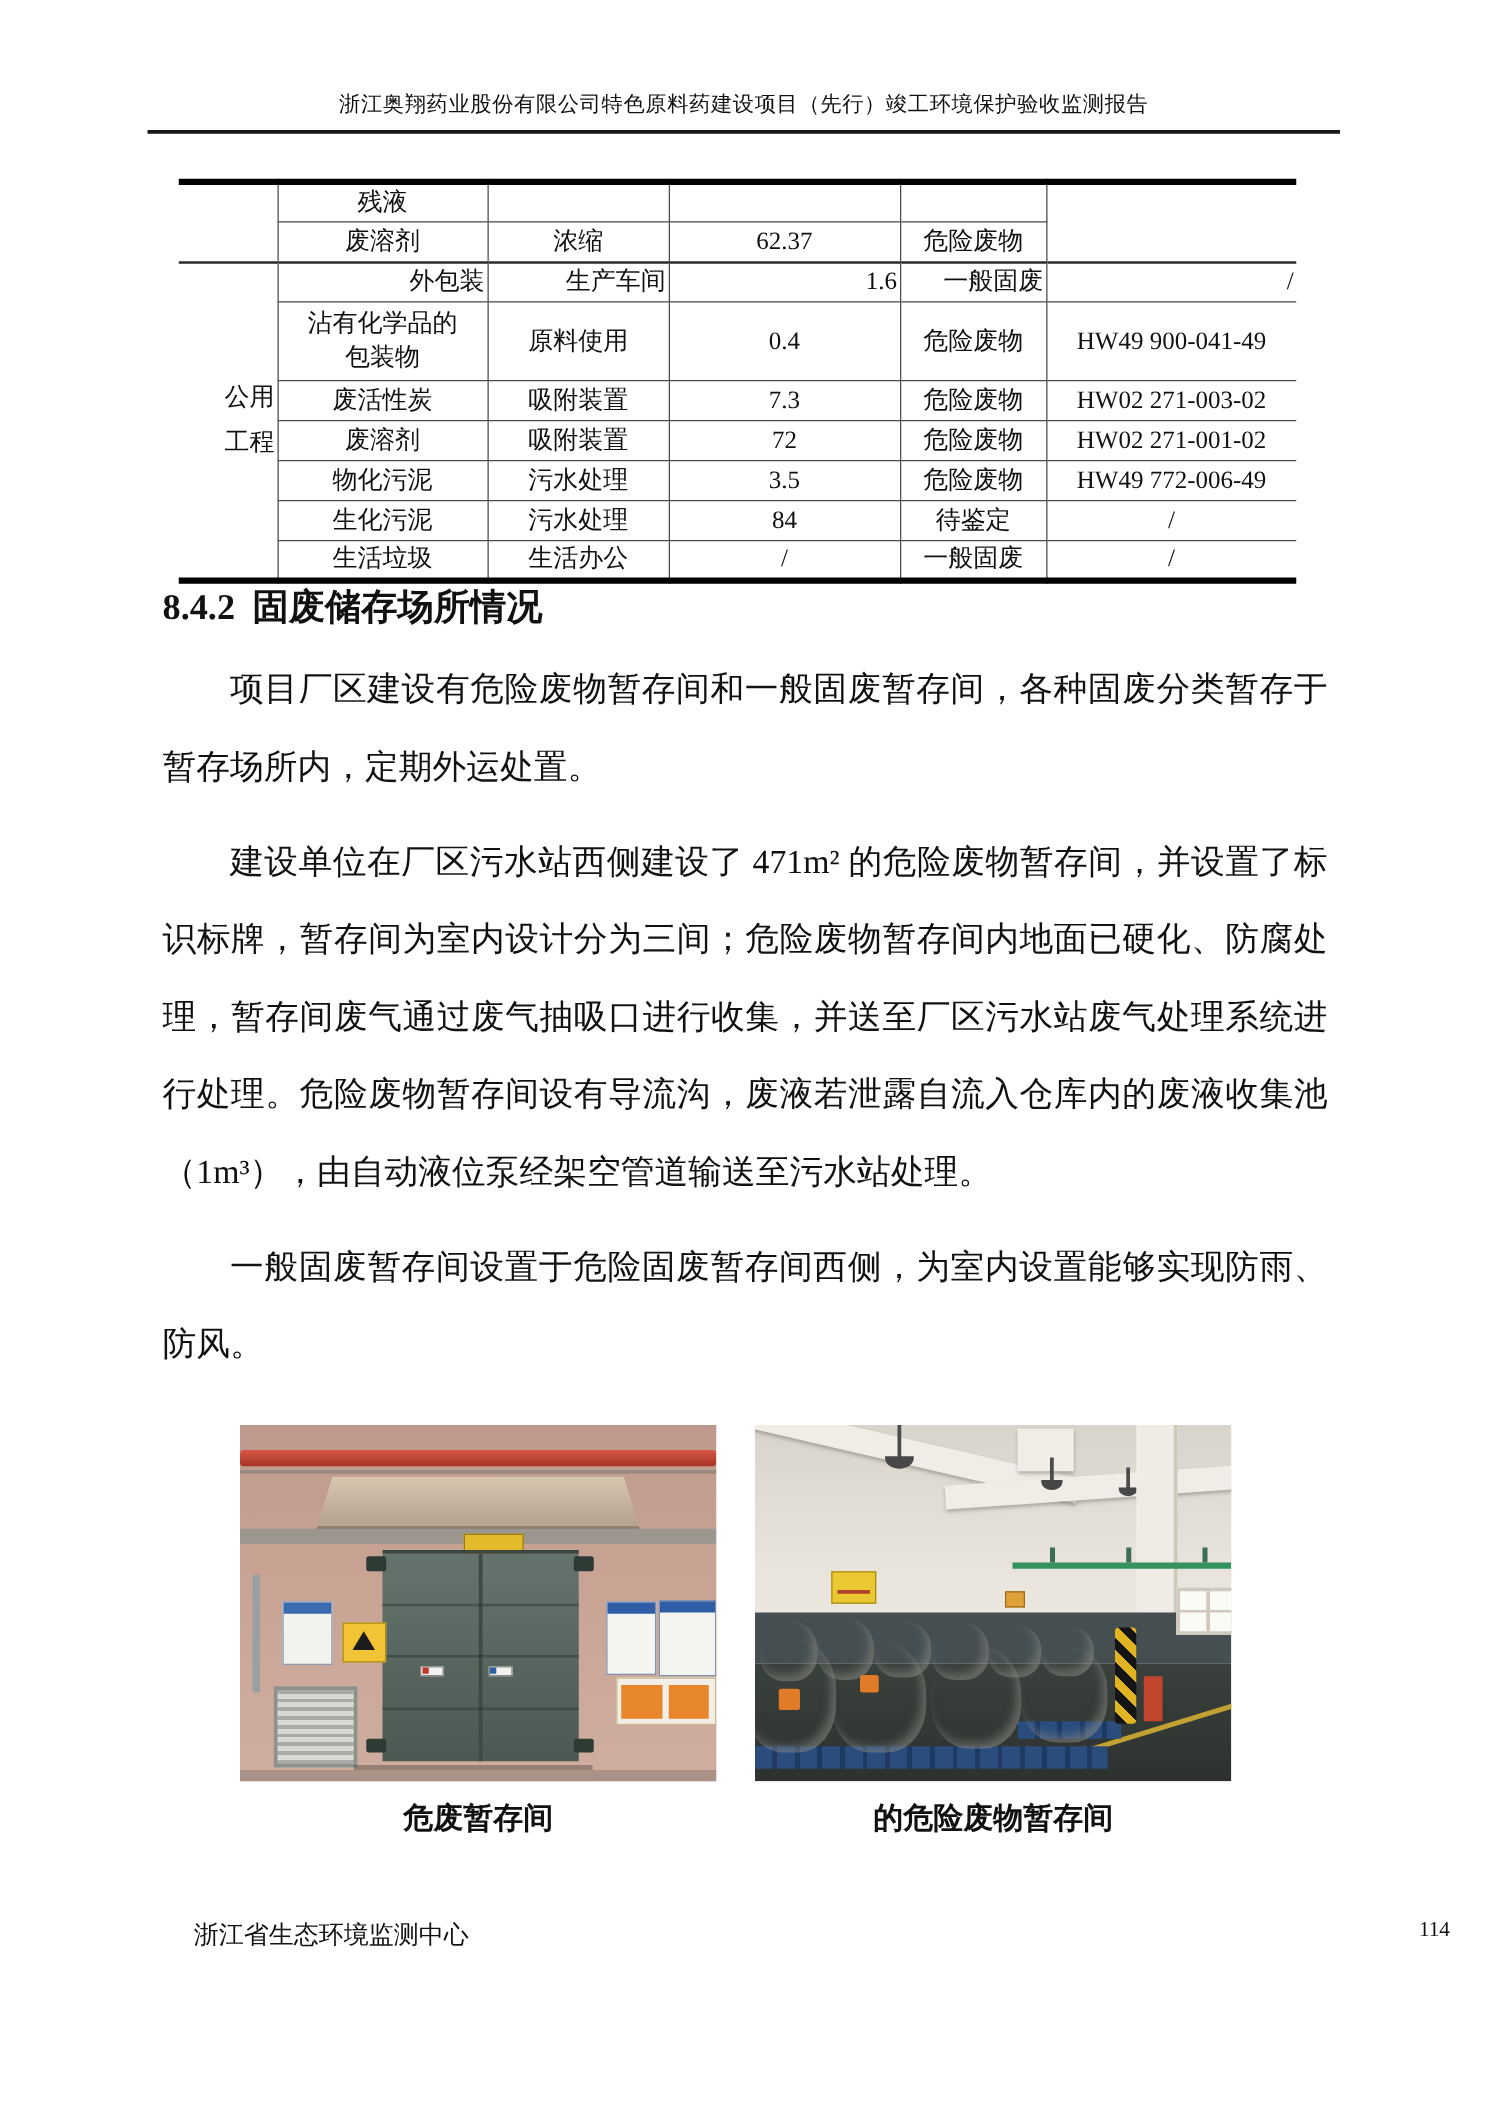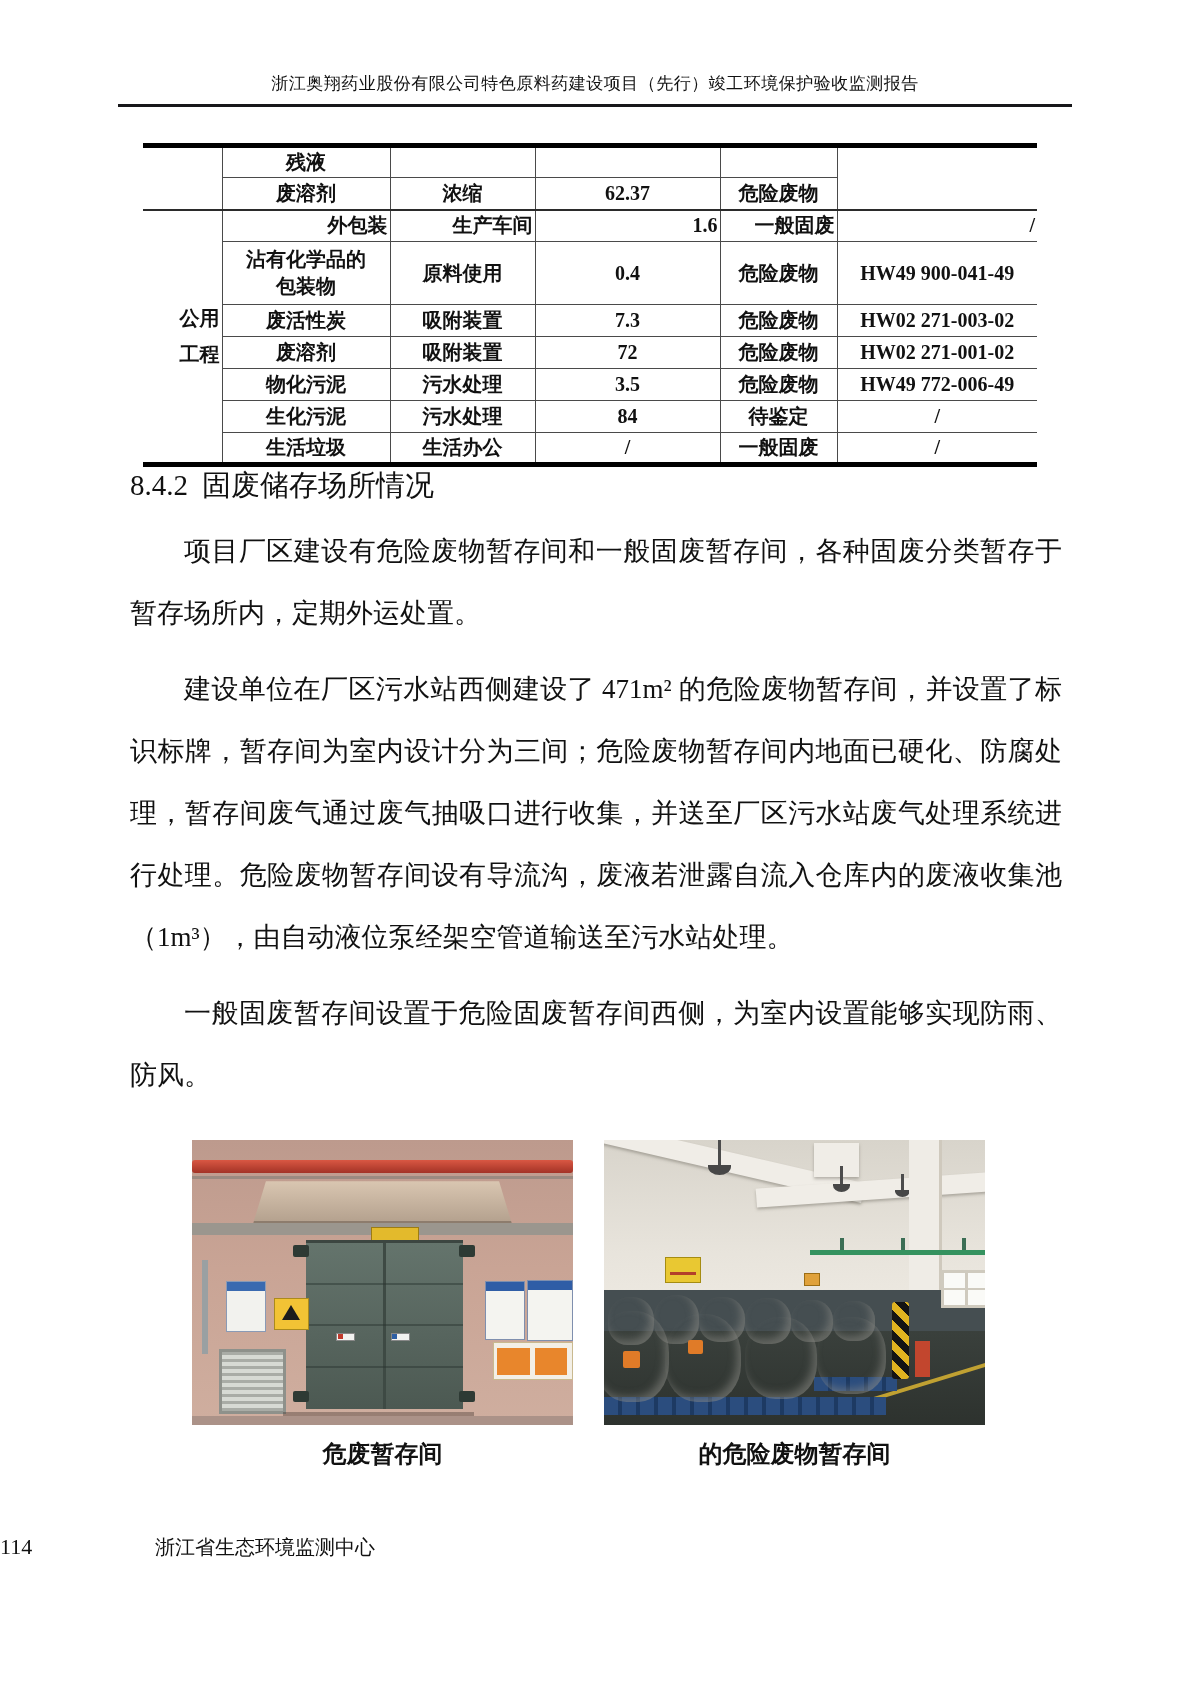--- a/index.html
+++ b/index.html
@@ -4,34 +4,34 @@
 <style>
   html,body{margin:0;padding:0;background:#fff;}
   .page{position:relative;width:1190px;height:1683px;background:#ffffff;overflow:hidden;
         font-family:"Liberation Serif","DejaVu Serif",serif;color:#111;}
 
   
   .hdr{position:absolute;top:72px;left:118px;width:954px;text-align:center;
        font-size:17px;letter-spacing:.5px;padding-bottom:9px;border-bottom:3px solid #17171a;}
 
   
-  .tblwrap{position:absolute;left:143px;top:143px;font-weight:bold;}
+  .tblwrap{position:absolute;left:143px;top:143px;}
   table.tbl{border-collapse:collapse;table-layout:fixed;width:894px;
             border-top:5px solid #000;border-bottom:5px solid #000;font-size:20px;}
   table.tbl td{border:1px solid #4a4a4a;text-align:center;vertical-align:middle;
                padding:1px 2px;line-height:1.35;}
   table.tbl td.c1{border-left:none;}
   table.tbl td.c6{border-right:none;}
   tr.sect td{border-top:2px solid #2b2b2b;text-align:right;}
   tr.r{height:32px;} tr.r2{height:63px;}
   .narrow{max-width:128px;margin:0 auto;}
   .grp div{line-height:1.8;}
 
   
-  .sec-h{position:absolute;left:130px;top:466px;font-size:29px;font-weight:normal;}
+  .sec-h{position:absolute;left:130px;top:466px;font-size:29px;font-weight:bold;}
   .sec-h .num{margin-right:14px;}
   .paras{position:absolute;left:130px;top:520px;width:932px;}
   .paras p{margin:0 0 14px 0;font-size:27px;line-height:62px;text-align:justify;
            text-indent:2em;word-break:break-all;}
 
   
   .fig{position:absolute;width:381px;height:285px;overflow:hidden;background:#c7a191;}
   .fig *{position:absolute;}
   .fig1{left:192px;top:1140px;}
   .fig2{left:604px;top:1140px;background:#e2ded6;}
@@ -98,21 +98,21 @@
   .bollard{left:75.5%;top:57%;width:4.6%;height:27%;border-radius:3px;
            background:repeating-linear-gradient(45deg,#141414 0 7px,#e0b320 7px 14px);}
   .redbox{left:81.5%;top:70.5%;width:4%;height:12.5%;background:#c2462e;}
   .bag{background:radial-gradient(ellipse at 40% 30%,#fefefc 0%,#ececе6 55%,#d7d6d0 100%);
        background-color:#ececе6;border-radius:46% 46% 42% 42%;box-shadow:inset -4px -5px 8px rgba(140,140,135,.55);}
   .tag{background:#e07b28;border-radius:2px;}
   .pallet{background:repeating-linear-gradient(90deg,#2b4d7e 0 14px,#1d3a63 14px 18px);}
 
   
   .foot-org{position:absolute;left:155px;top:1534px;font-size:20px;}
-  .foot-page{position:absolute;left:0;top:1534px;width:1160px;text-align:left;font-size:22px;}
+  .foot-page{position:absolute;left:0;top:1534px;width:1160px;text-align:right;font-size:17px;}
 </style>
 </head>
 <body>
 
 <div class="page">
 
   <div class="hdr">浙江奥翔药业股份有限公司特色原料药建设项目（先行）竣工环境保护验收监测报告</div>
 
   <div class="tblwrap">
     <table class="tbl">

